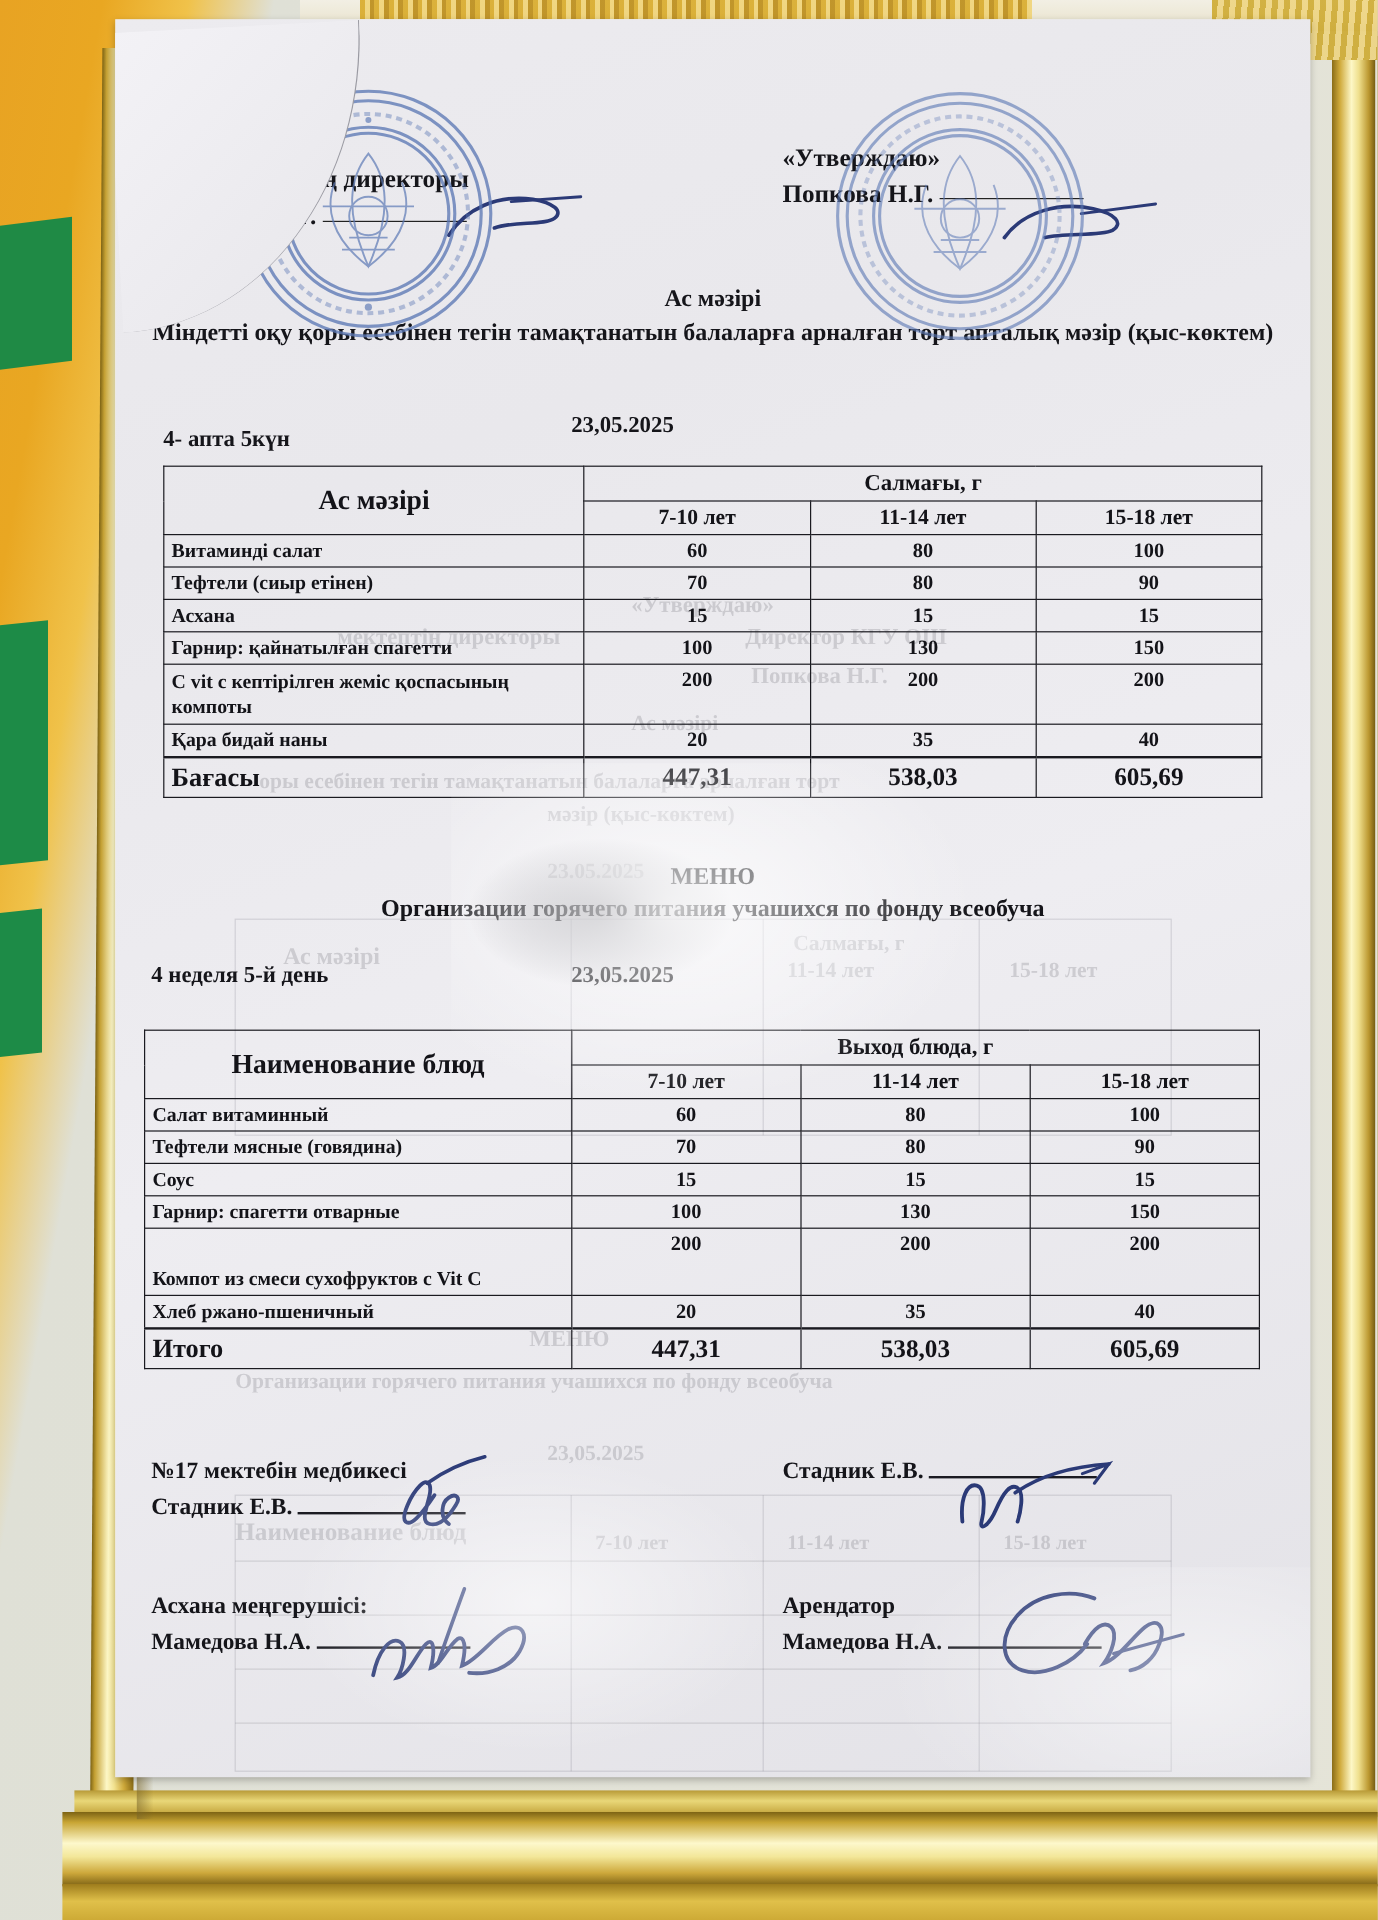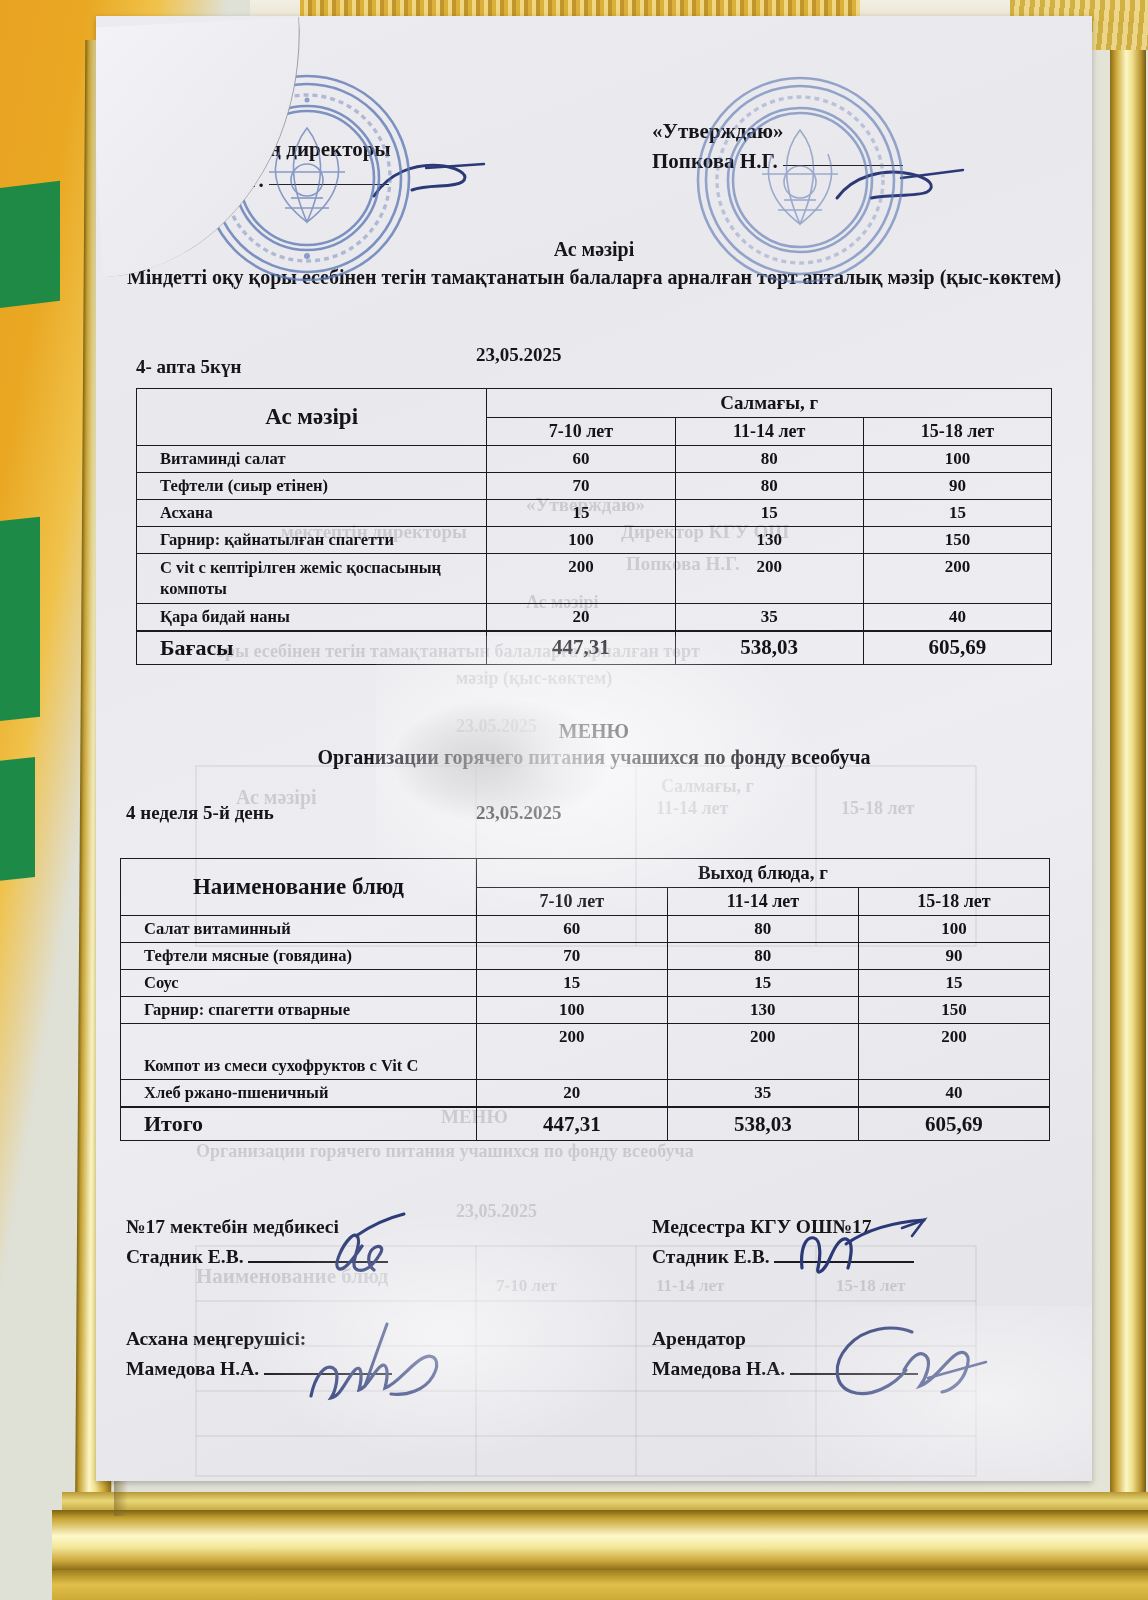--- a/index.html
+++ b/index.html
@@ -214,21 +214,21 @@
     border-collapse: collapse;
     background: transparent;
     font-size: 17px;
   }
   table.menu td, table.menu th {
     border: 1.4px solid #1a1a20;
     padding: 3px 6px;
     font-weight: bold;
     color: #131318;
   }
-  table.menu .dish { text-align: left; padding-left: 23px; font-size: 16.5px; }
+  table.menu .dish { text-align: left; padding-left: 6px; font-size: 16.5px; }
   table.menu .num  { text-align: center; }
   table.menu .hcap { text-align: center; font-size: 19px; }
   table.menu .hname { text-align: center; font-size: 23px; }
   table.menu .hage { text-align: center; font-size: 18px; }
   table.menu tr.total td { font-size: 21px; border-top-width: 2.4px; }
   table.menu tr.total td.dish { font-size: 22px; }
 
   #table1 { left: 40px; top: 372px; width: 916px; }
   #table2 { left: 24px; top: 842px; width: 930px; }
 
@@ -464,21 +464,20 @@
 
     <div class="sigblk" id="sig-l1">
       <div>№17 мектебін медбикесі</div>
       <div>
         <span>Стадник Е.В.</span>
         <span class="ul"></span>
       </div>
     </div>
 
     <div class="sigblk" id="sig-r1">
-      <div>Медсестра КГУ ОШ№17</div>
       <div>
         <span>Стадник Е.В.</span>
         <span class="ul"></span>
       </div>
     </div>
 
     <div class="sigblk" id="sig-l2">
       <div>Асхана меңгерушісі:</div>
       <div>
         <span>Мамедова Н.А.</span>

